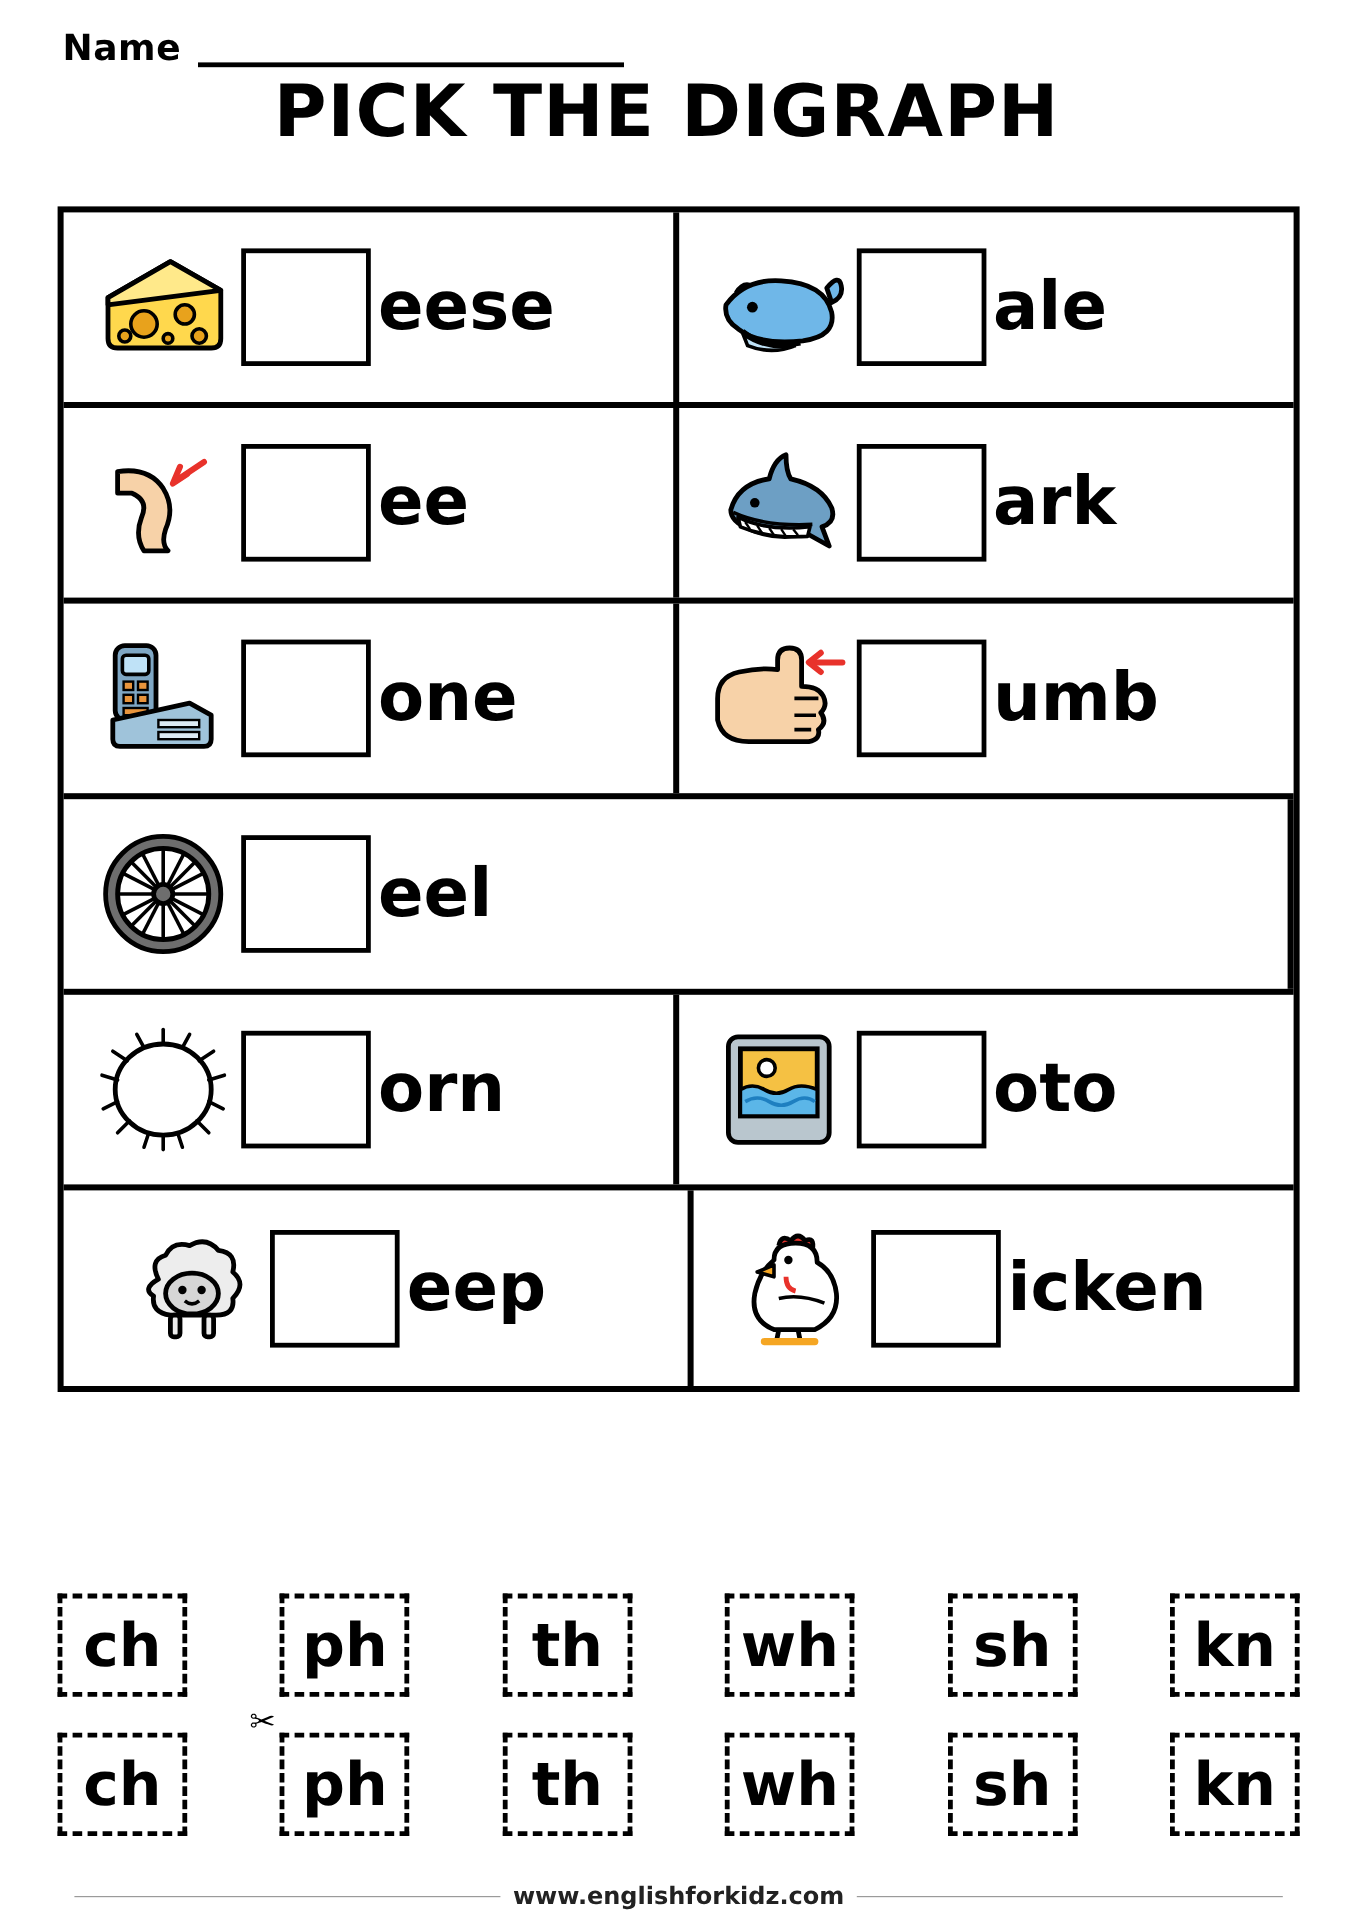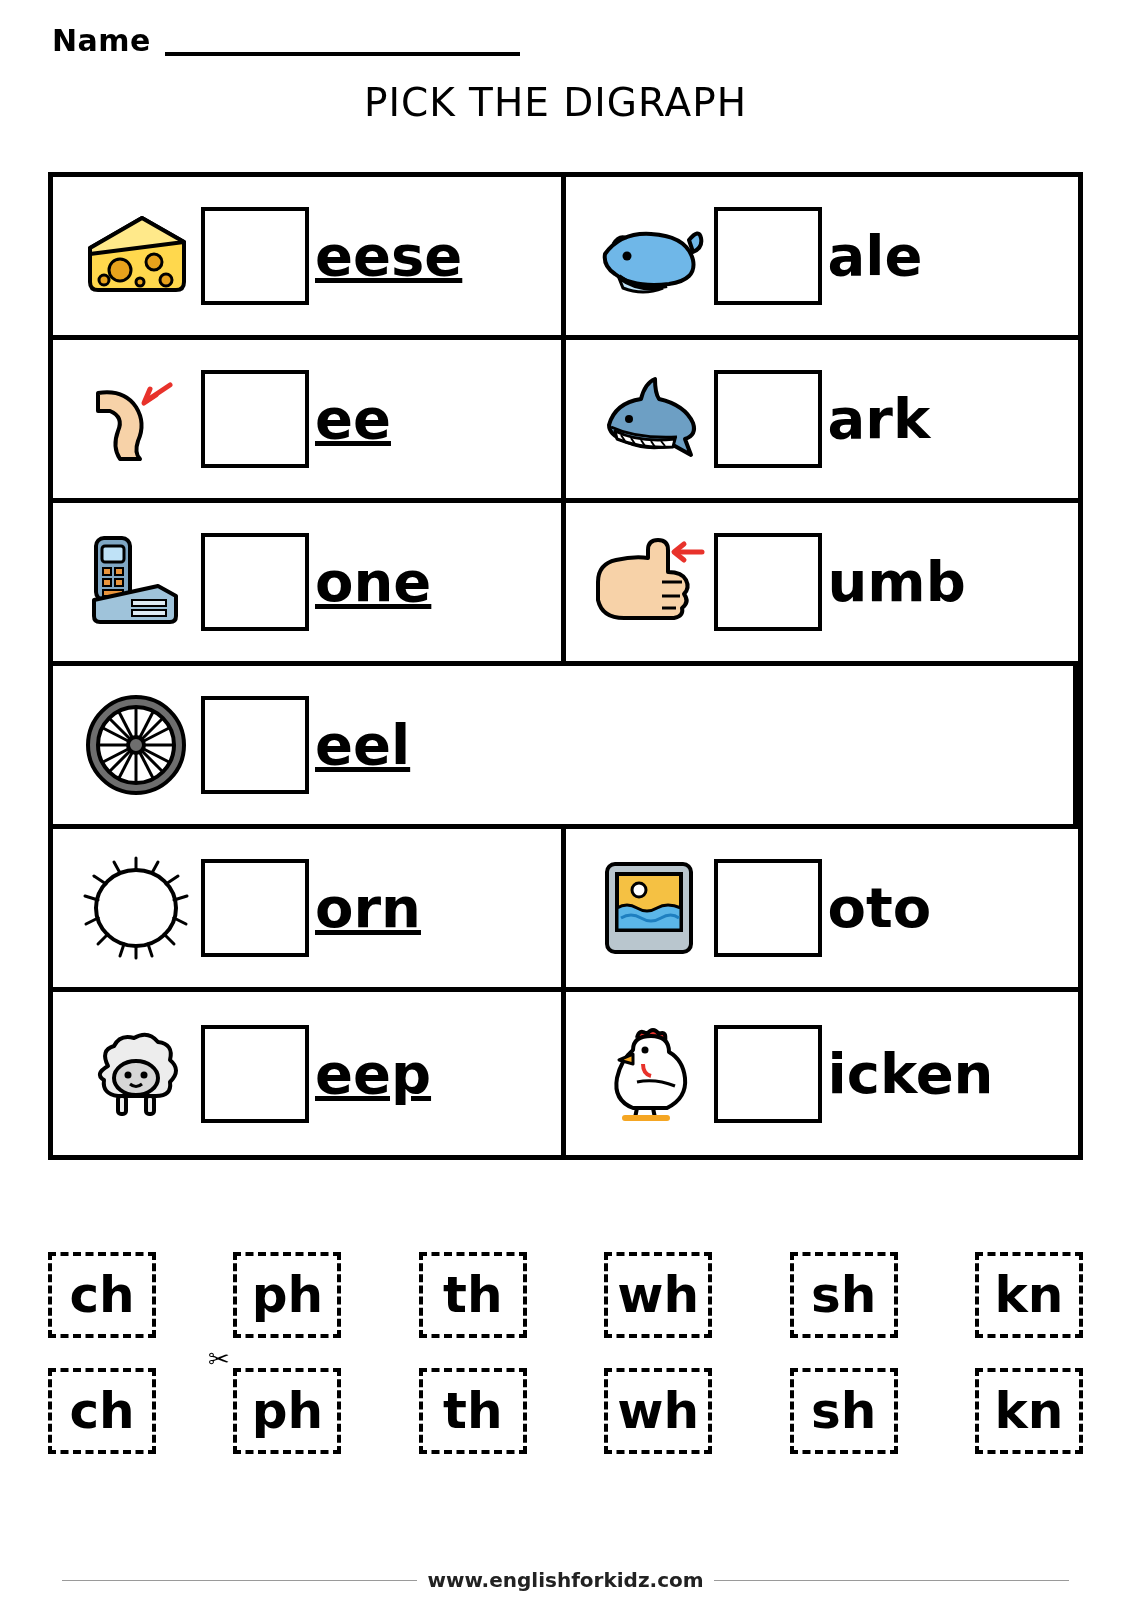--- a/index.html
+++ b/index.html
@@ -32,50 +32,50 @@
   }
   .name-line {
     flex: 0 0 355px;
     margin-left: 14px;
     border-bottom: 4px solid #000;
     height: 6px;
   }
 
   .title {
     text-align: center;
-    font-size: 39px;
-    font-weight: normal;
+    font-size: 60px;
+    font-weight: bold;
     letter-spacing: 1px;
     color: #000;
-    margin-top: 24px;
+    margin-top: 2px;
     padding-right: 20px;
   }
 
   
   .sheet {
     position: absolute;
     top: 172px;
     left: 48px;
     width: 1035px;
     border: 5px solid #000;
   }
   .row {
     display: flex;
     border-bottom: 5px solid #000;
     height: 163px;
   }
-  .row:last-child { border-bottom: none; }
+  .row:last-child { border-bottom: none; padding-left: 24px; }
   .cell {
     flex: 1 1 50%;
     display: flex;
     align-items: center;
     padding-left: 22px;
     position: relative;
   }
-  .cell.left { border-right: 5px solid #000; text-decoration: underline; }
+  .cell.left { border-right: 5px solid #000; }
 
   .pic {
     width: 122px;
     height: 122px;
     display: flex;
     align-items: center;
     justify-content: center;
     flex: 0 0 122px;
   }
   .pic svg { display: block; }
@@ -94,21 +94,21 @@
     letter-spacing: 0px;
     color: #000;
     margin-left: 6px;
     line-height: 1;
     white-space: nowrap;
   }
 
   
   .tiles {
     position: absolute;
-    top: 1252px;
+    top: 1328px;
     left: 48px;
     width: 1035px;
   }
   .tile-row {
     display: flex;
     justify-content: space-between;
     margin-bottom: 30px;
   }
   .tile {
     width: 108px;

